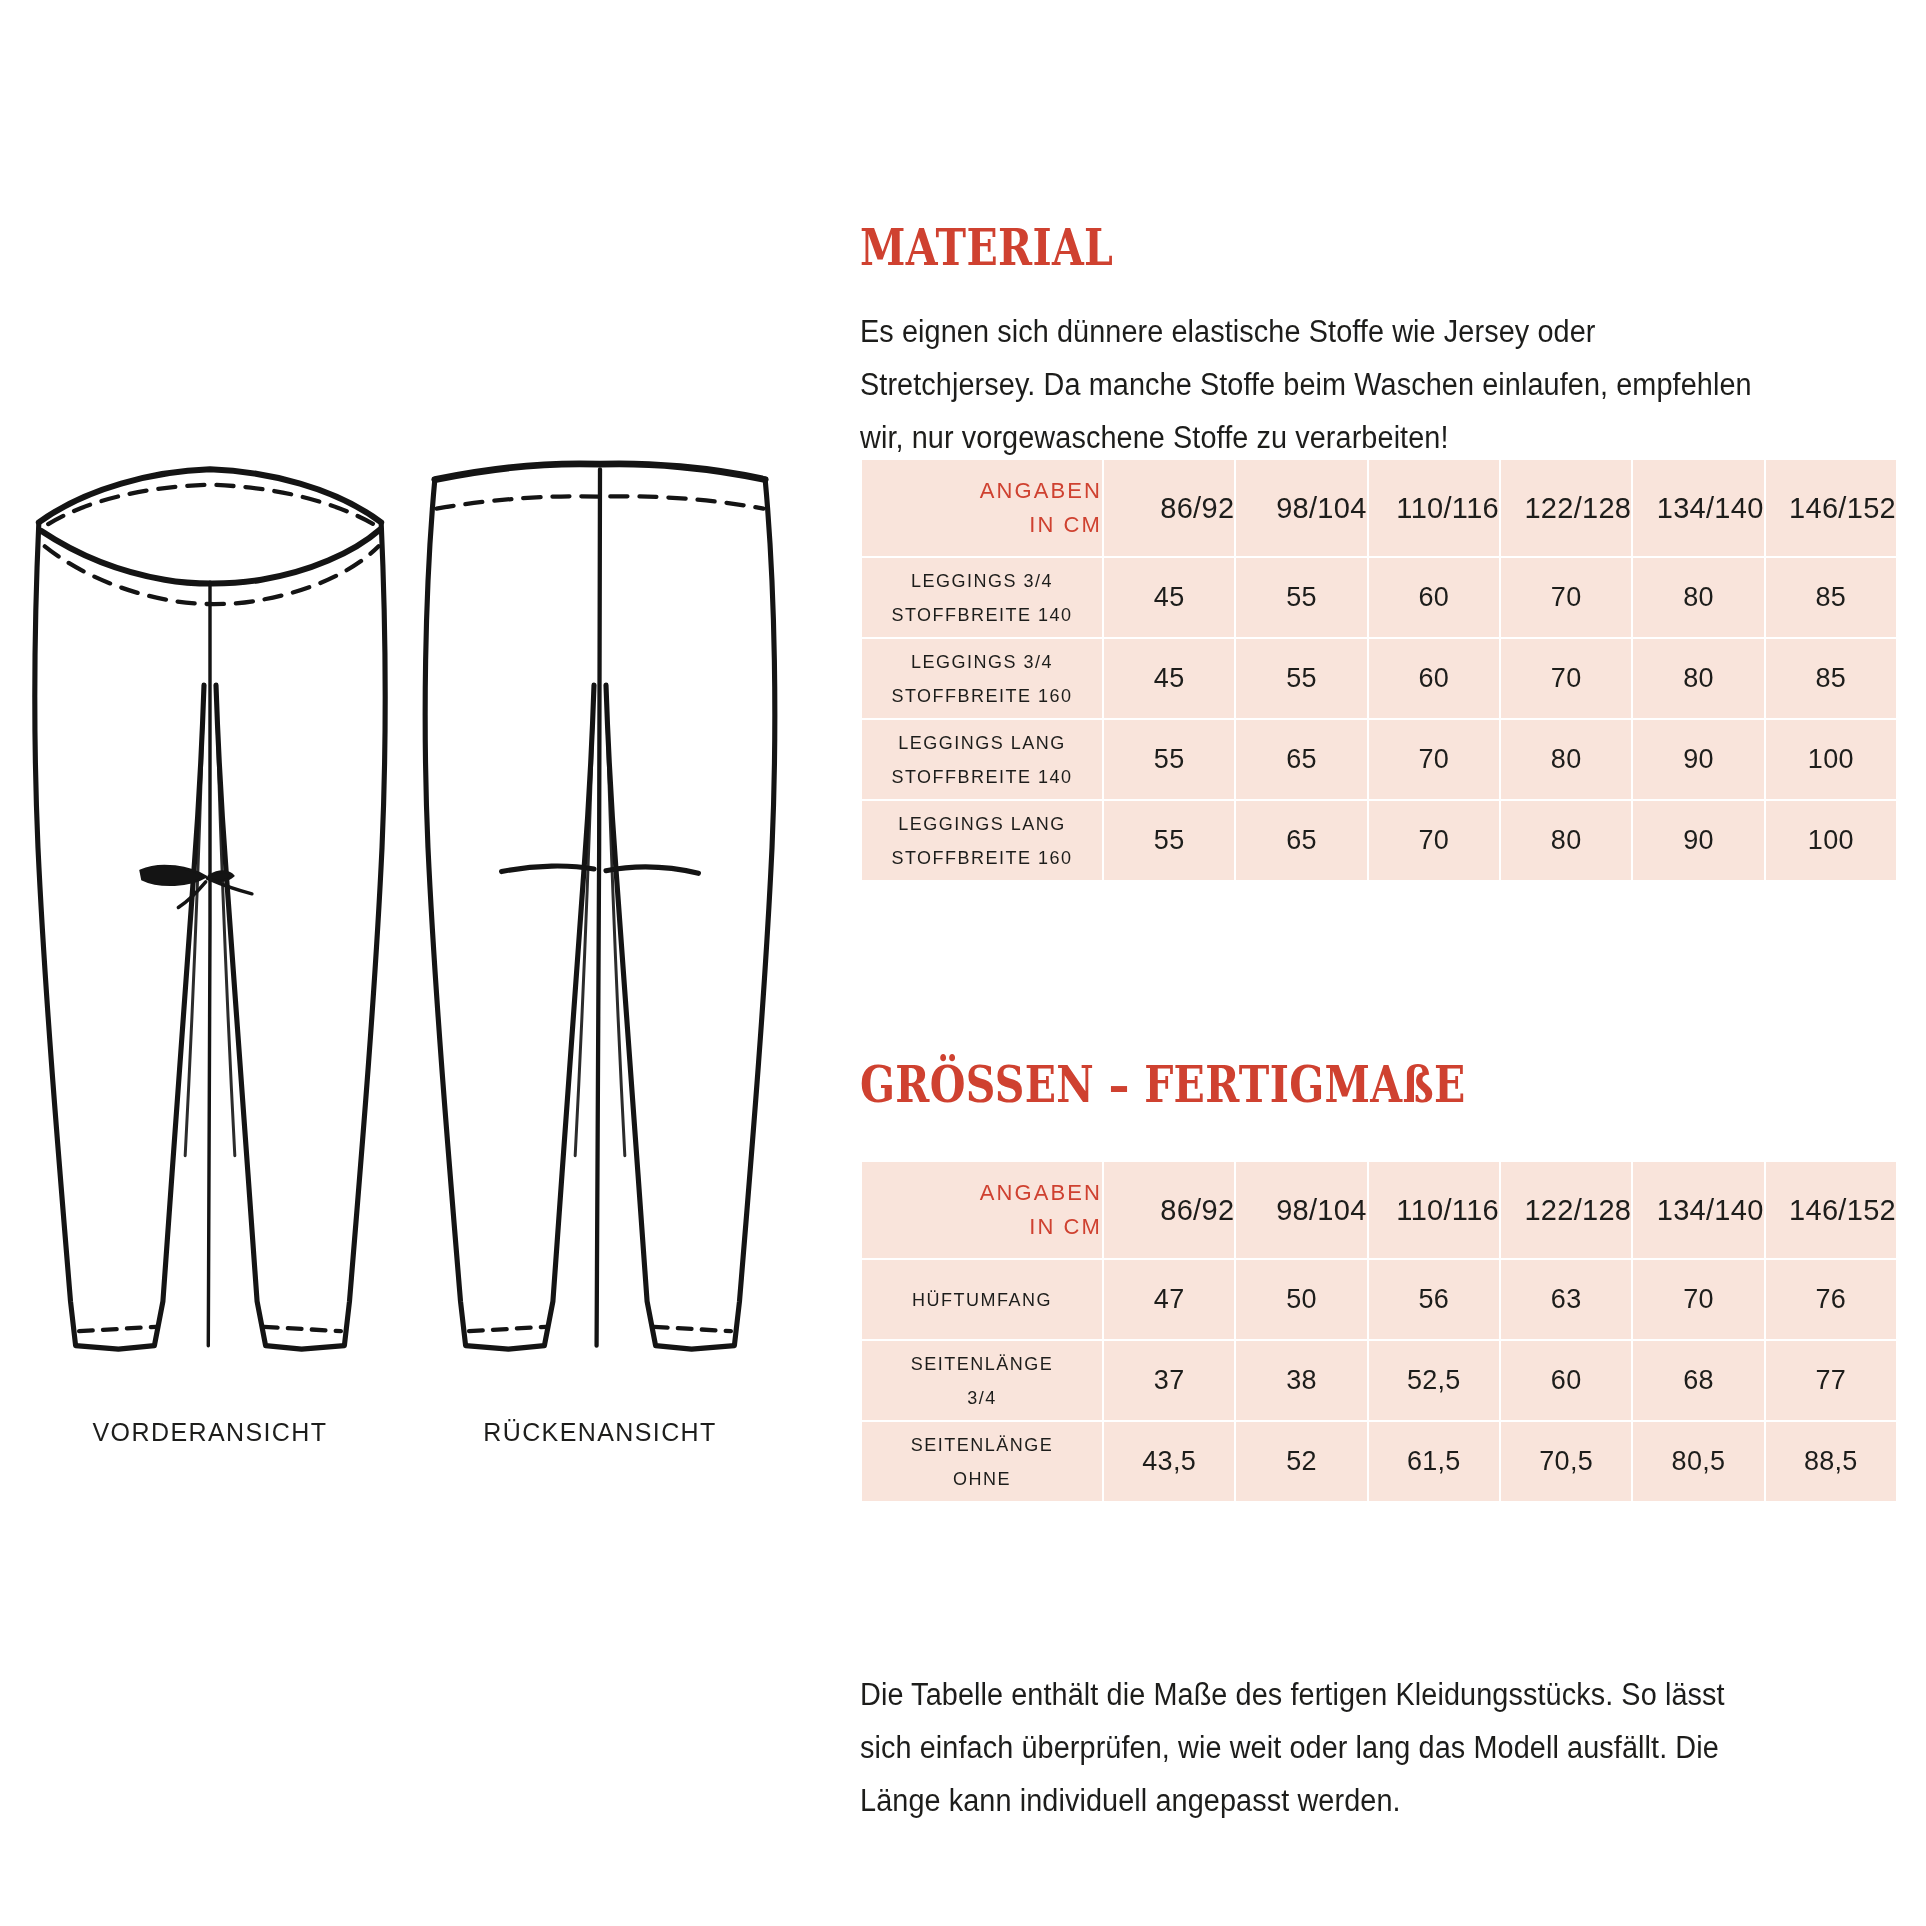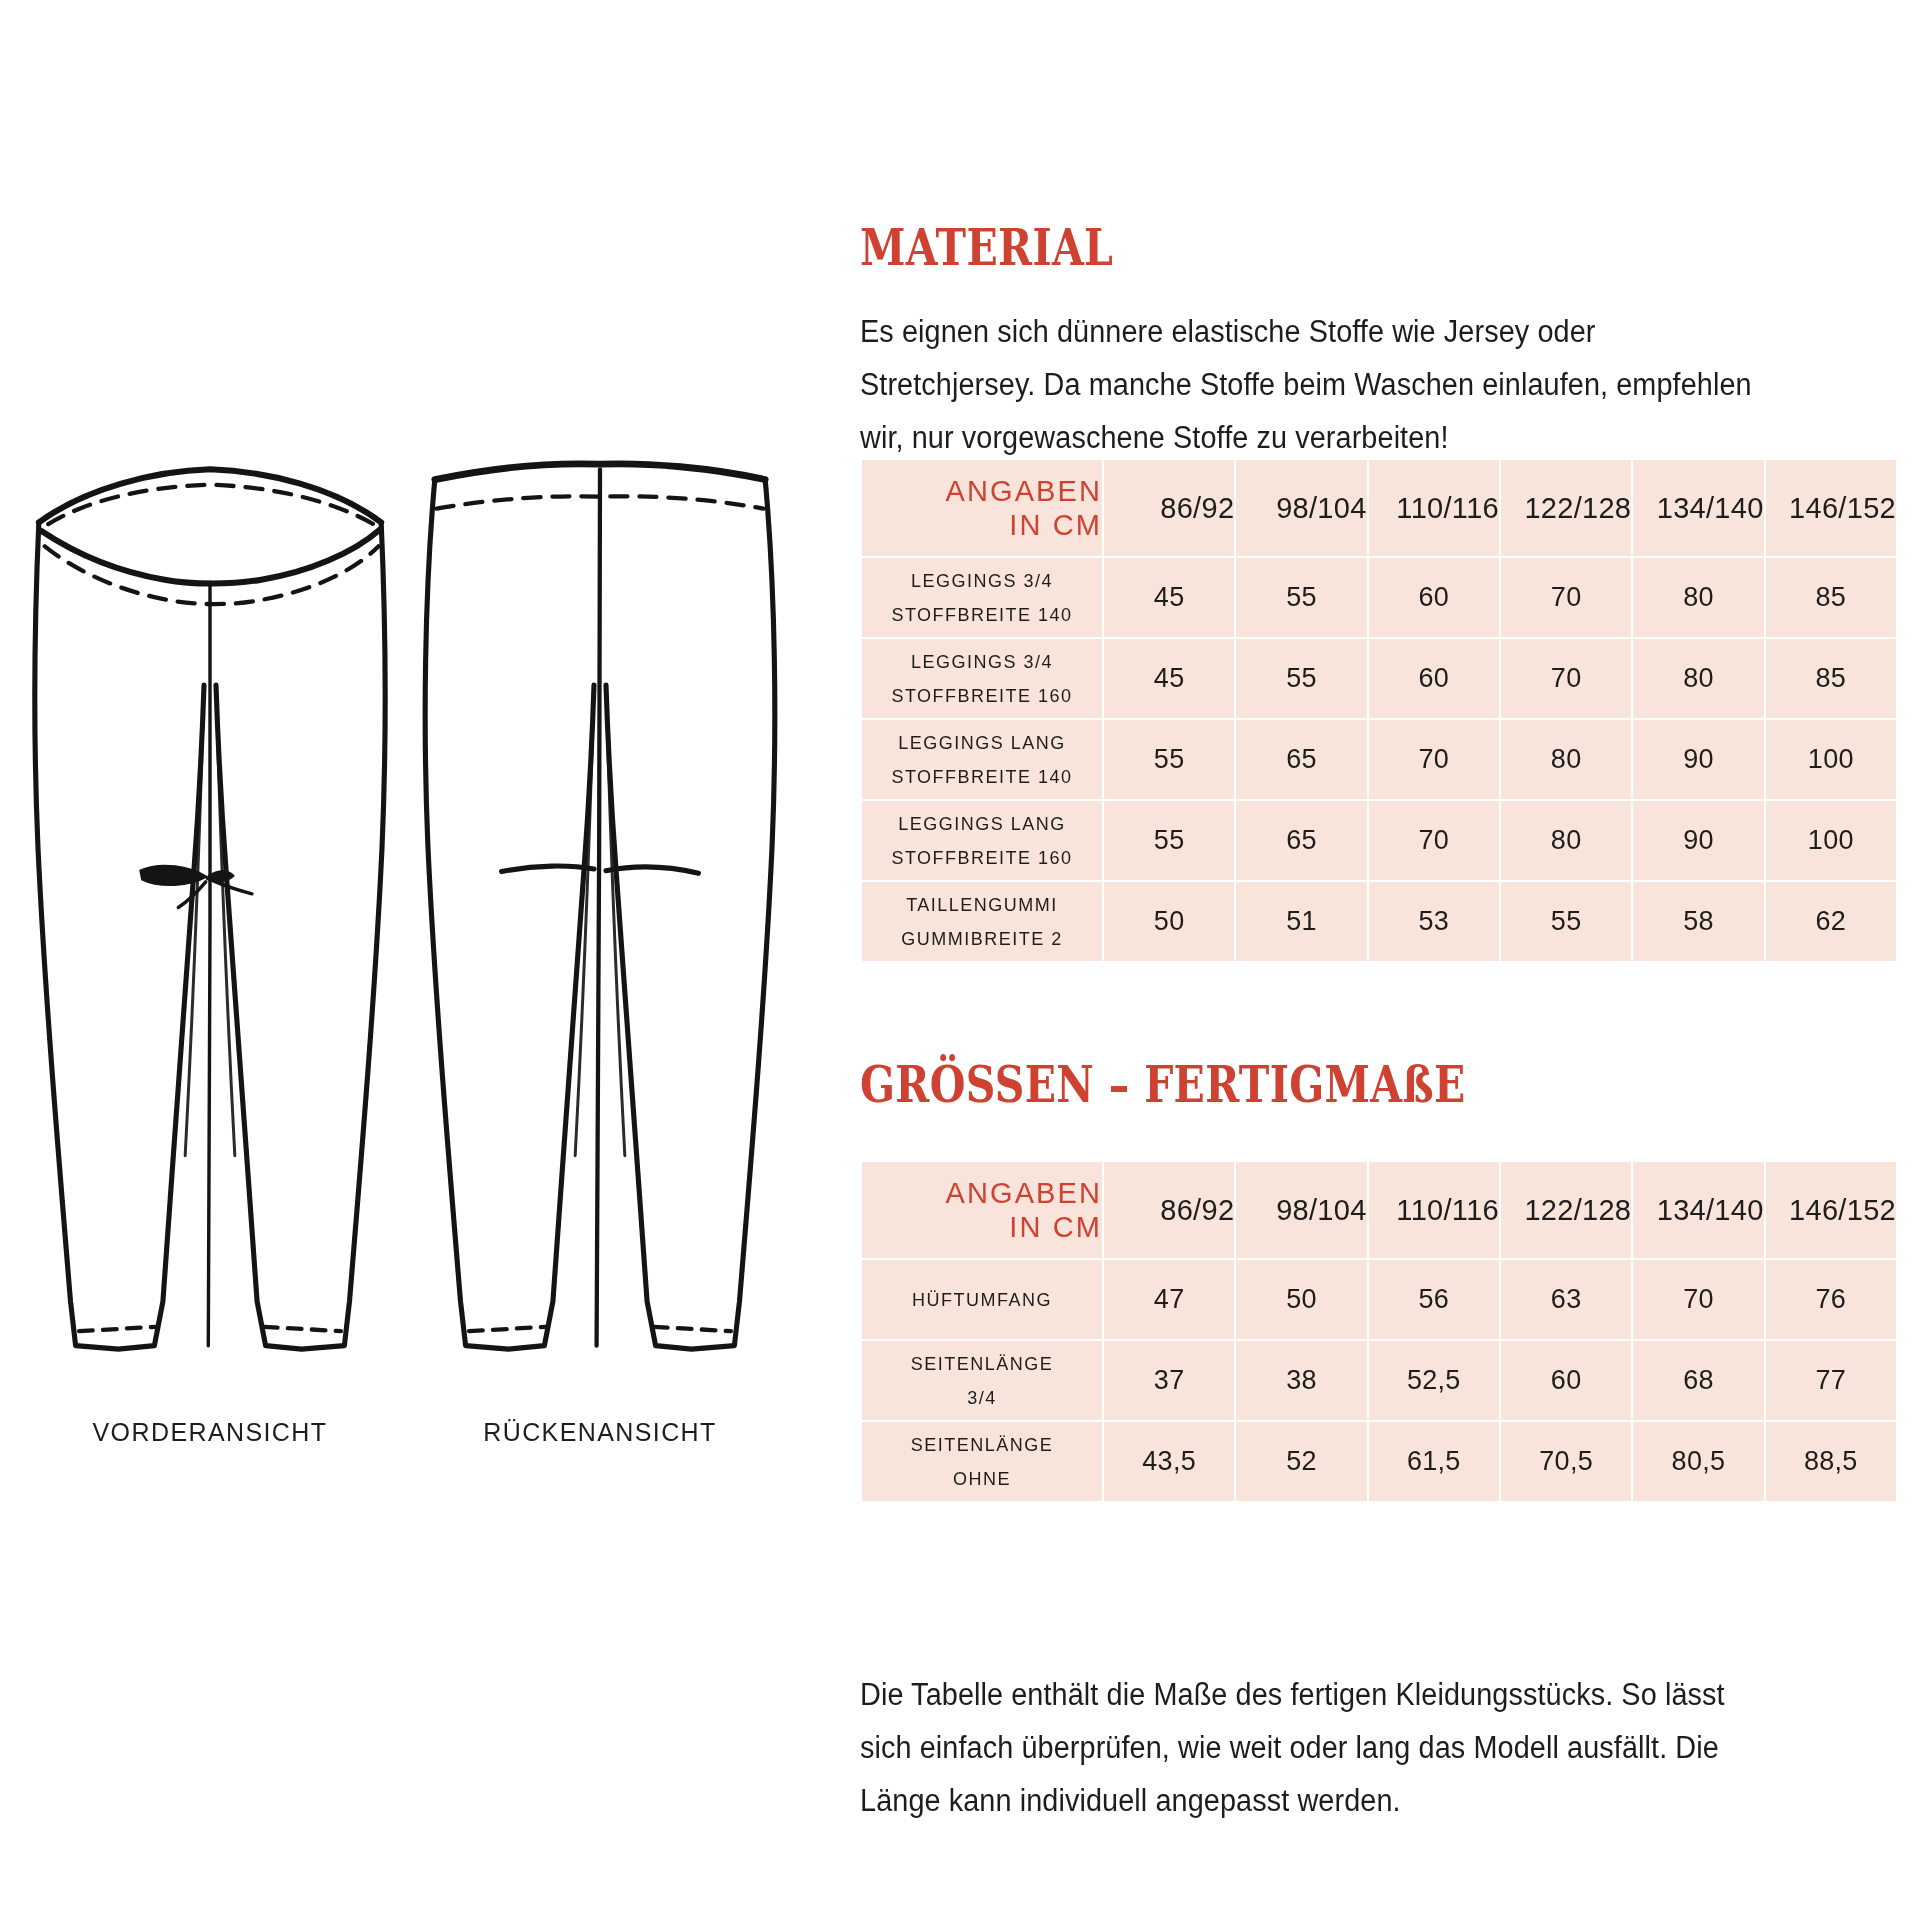--- a/index.html
+++ b/index.html
@@ -112,21 +112,21 @@
     margin: 0;
     vertical-align: middle;
     font-weight: 400;
   }
 
   .meas-table col.label-col { width: 240px; }
 
   
   .hdr-label {
     color: #cf4130;
-    font-size: 29px;
+    font-size: 22px;
     letter-spacing: 2.1px;
     text-align: right;
     padding: 15.4px 19px 22px 12px;
     line-height: 34px;
     height: 96px;
   }
   .hdr-size {
     color: #1d1d1b;
     font-size: 29px;
     letter-spacing: 0.3px;
@@ -307,32 +307,20 @@
               <div>LEGGINGS LANG</div>
               <div>STOFFBREITE 160</div>
             </td>
             <td class="row-val">55</td>
             <td class="row-val">65</td>
             <td class="row-val">70</td>
             <td class="row-val">80</td>
             <td class="row-val">90</td>
             <td class="row-val">100</td>
           </tr>
-          <tr>
-            <td class="row-label">
-              <div>TAILLENGUMMI</div>
-              <div>GUMMIBREITE 2</div>
-            </td>
-            <td class="row-val">50</td>
-            <td class="row-val">51</td>
-            <td class="row-val">53</td>
-            <td class="row-val">55</td>
-            <td class="row-val">58</td>
-            <td class="row-val">62</td>
-          </tr>
         </tbody>
     </table>
 
     <h1 class="section-title" id="sizes-title">GRÖSSEN – FERTIGMAßE</h1>
 
     <table class="meas-table" id="finished-table">
       <colgroup>
         <col class="label-col">
         <col>
           <col>

